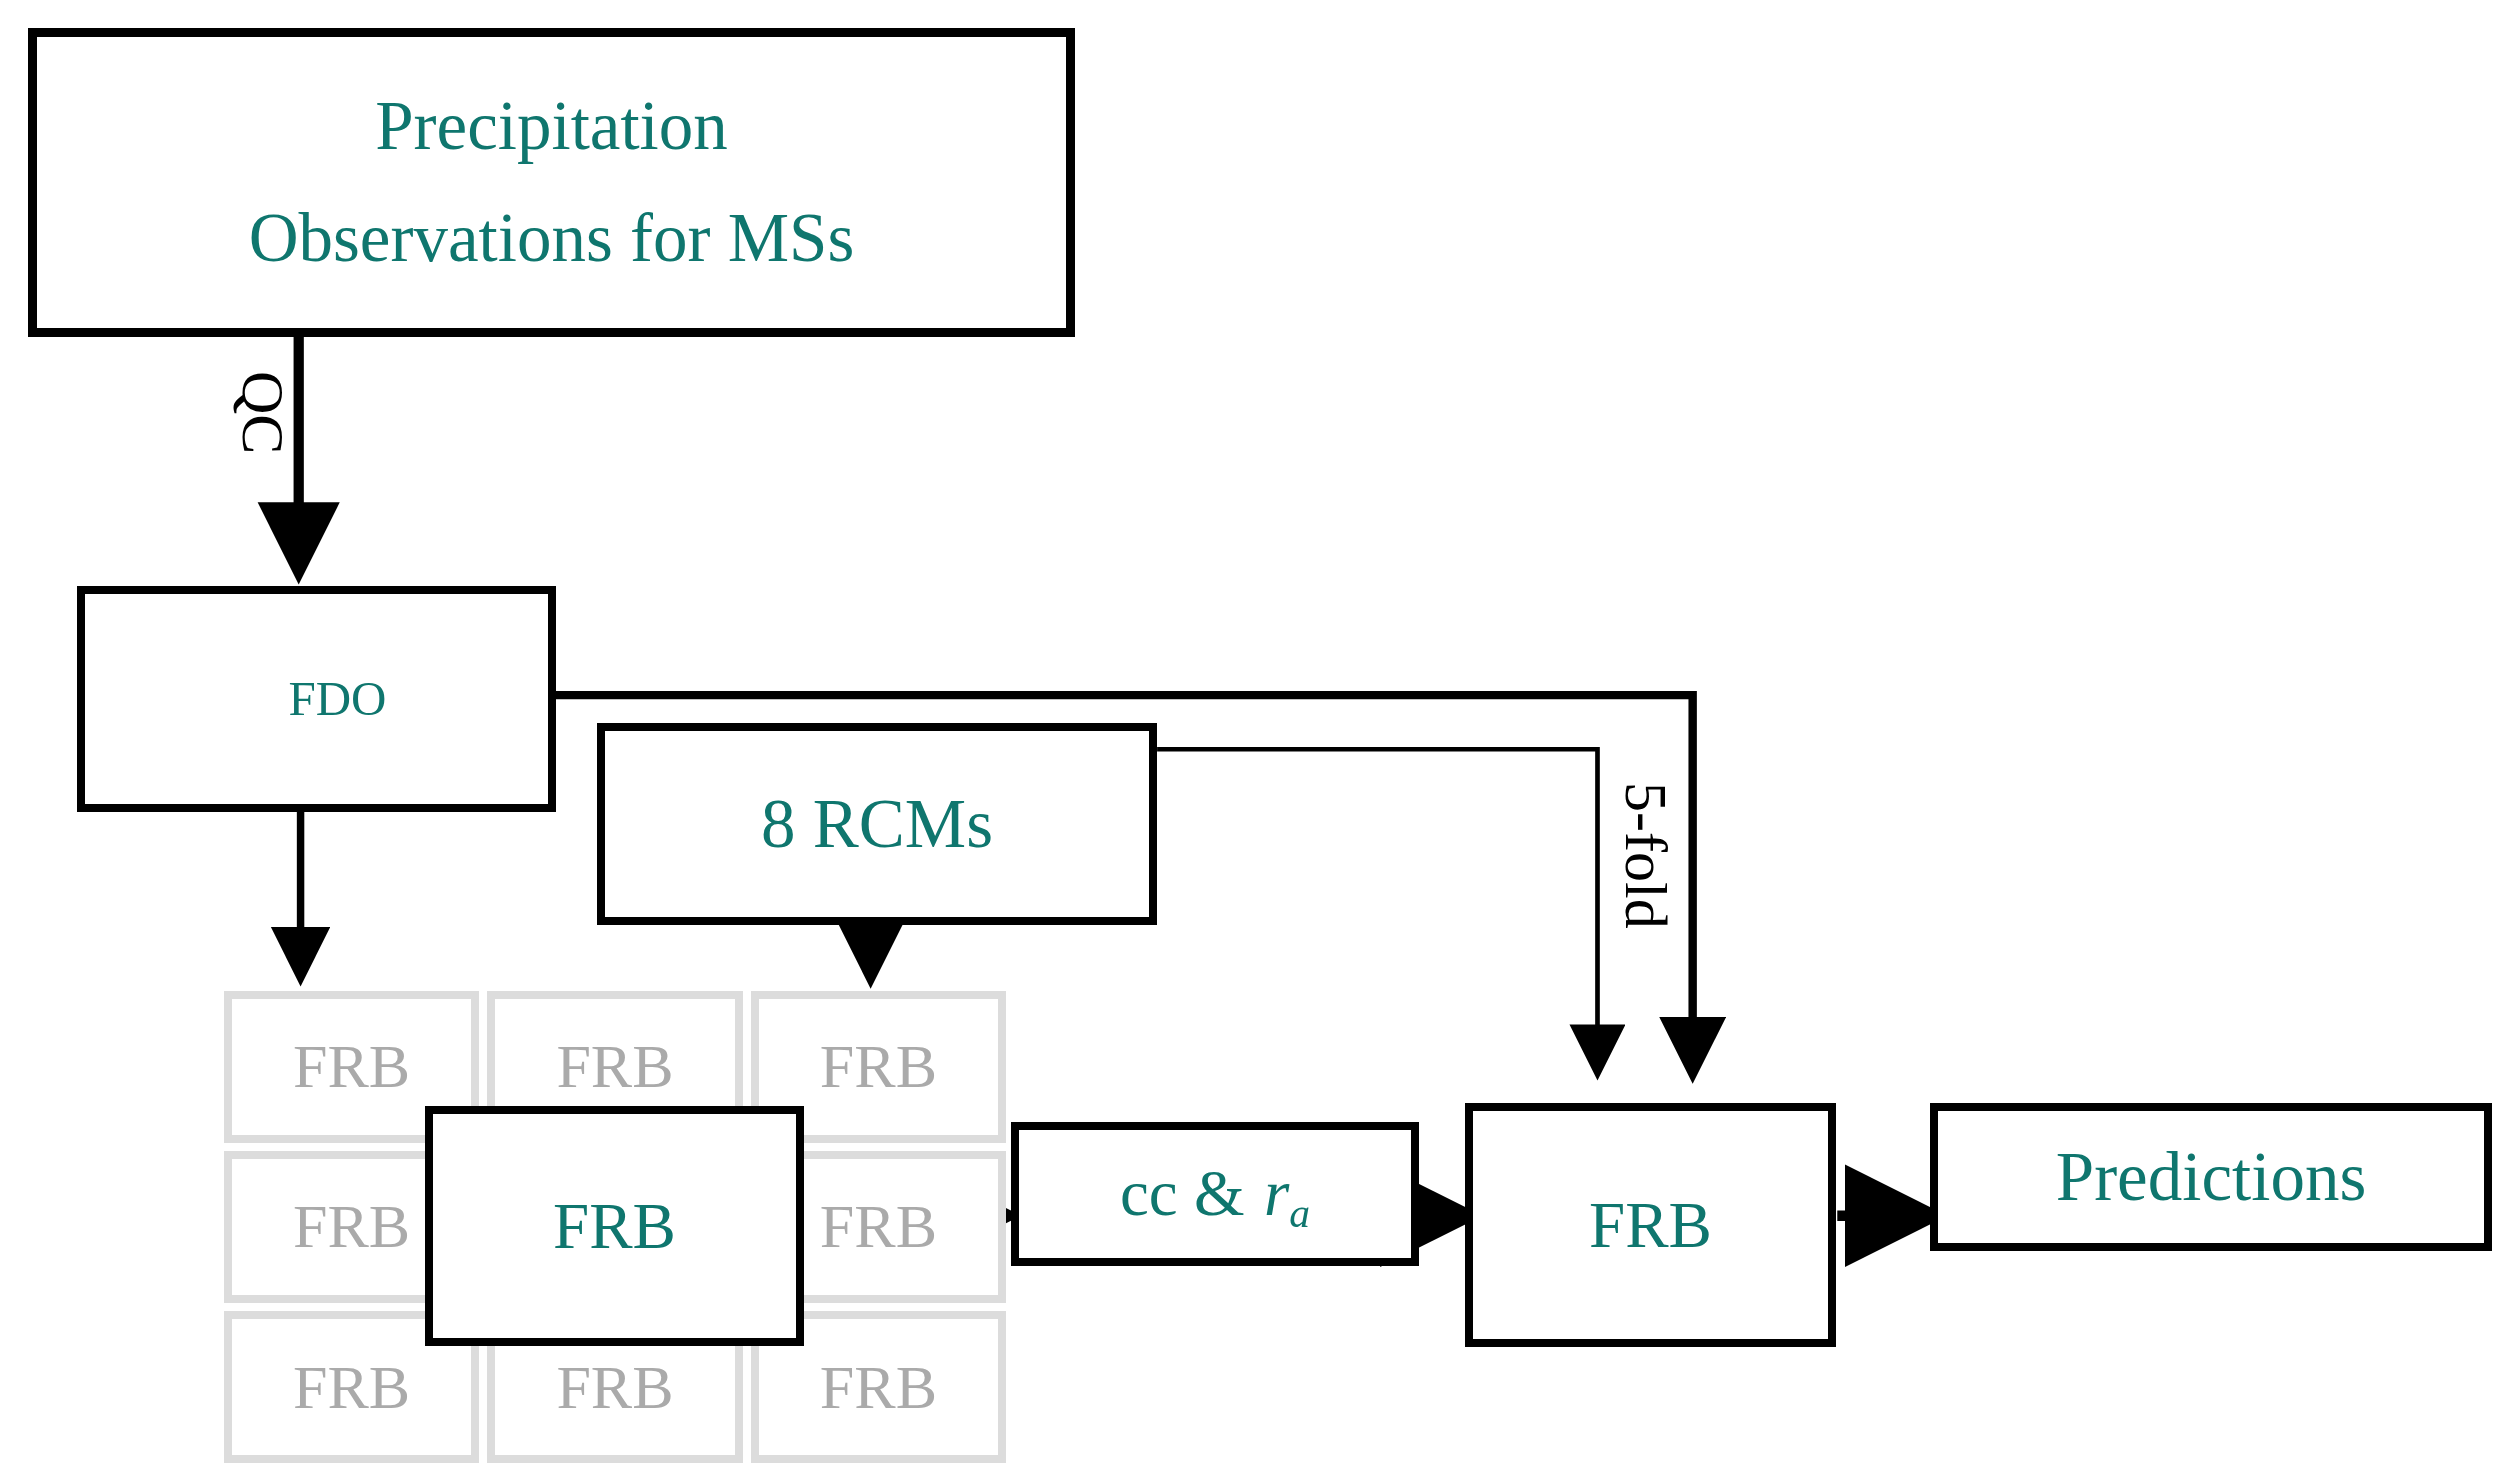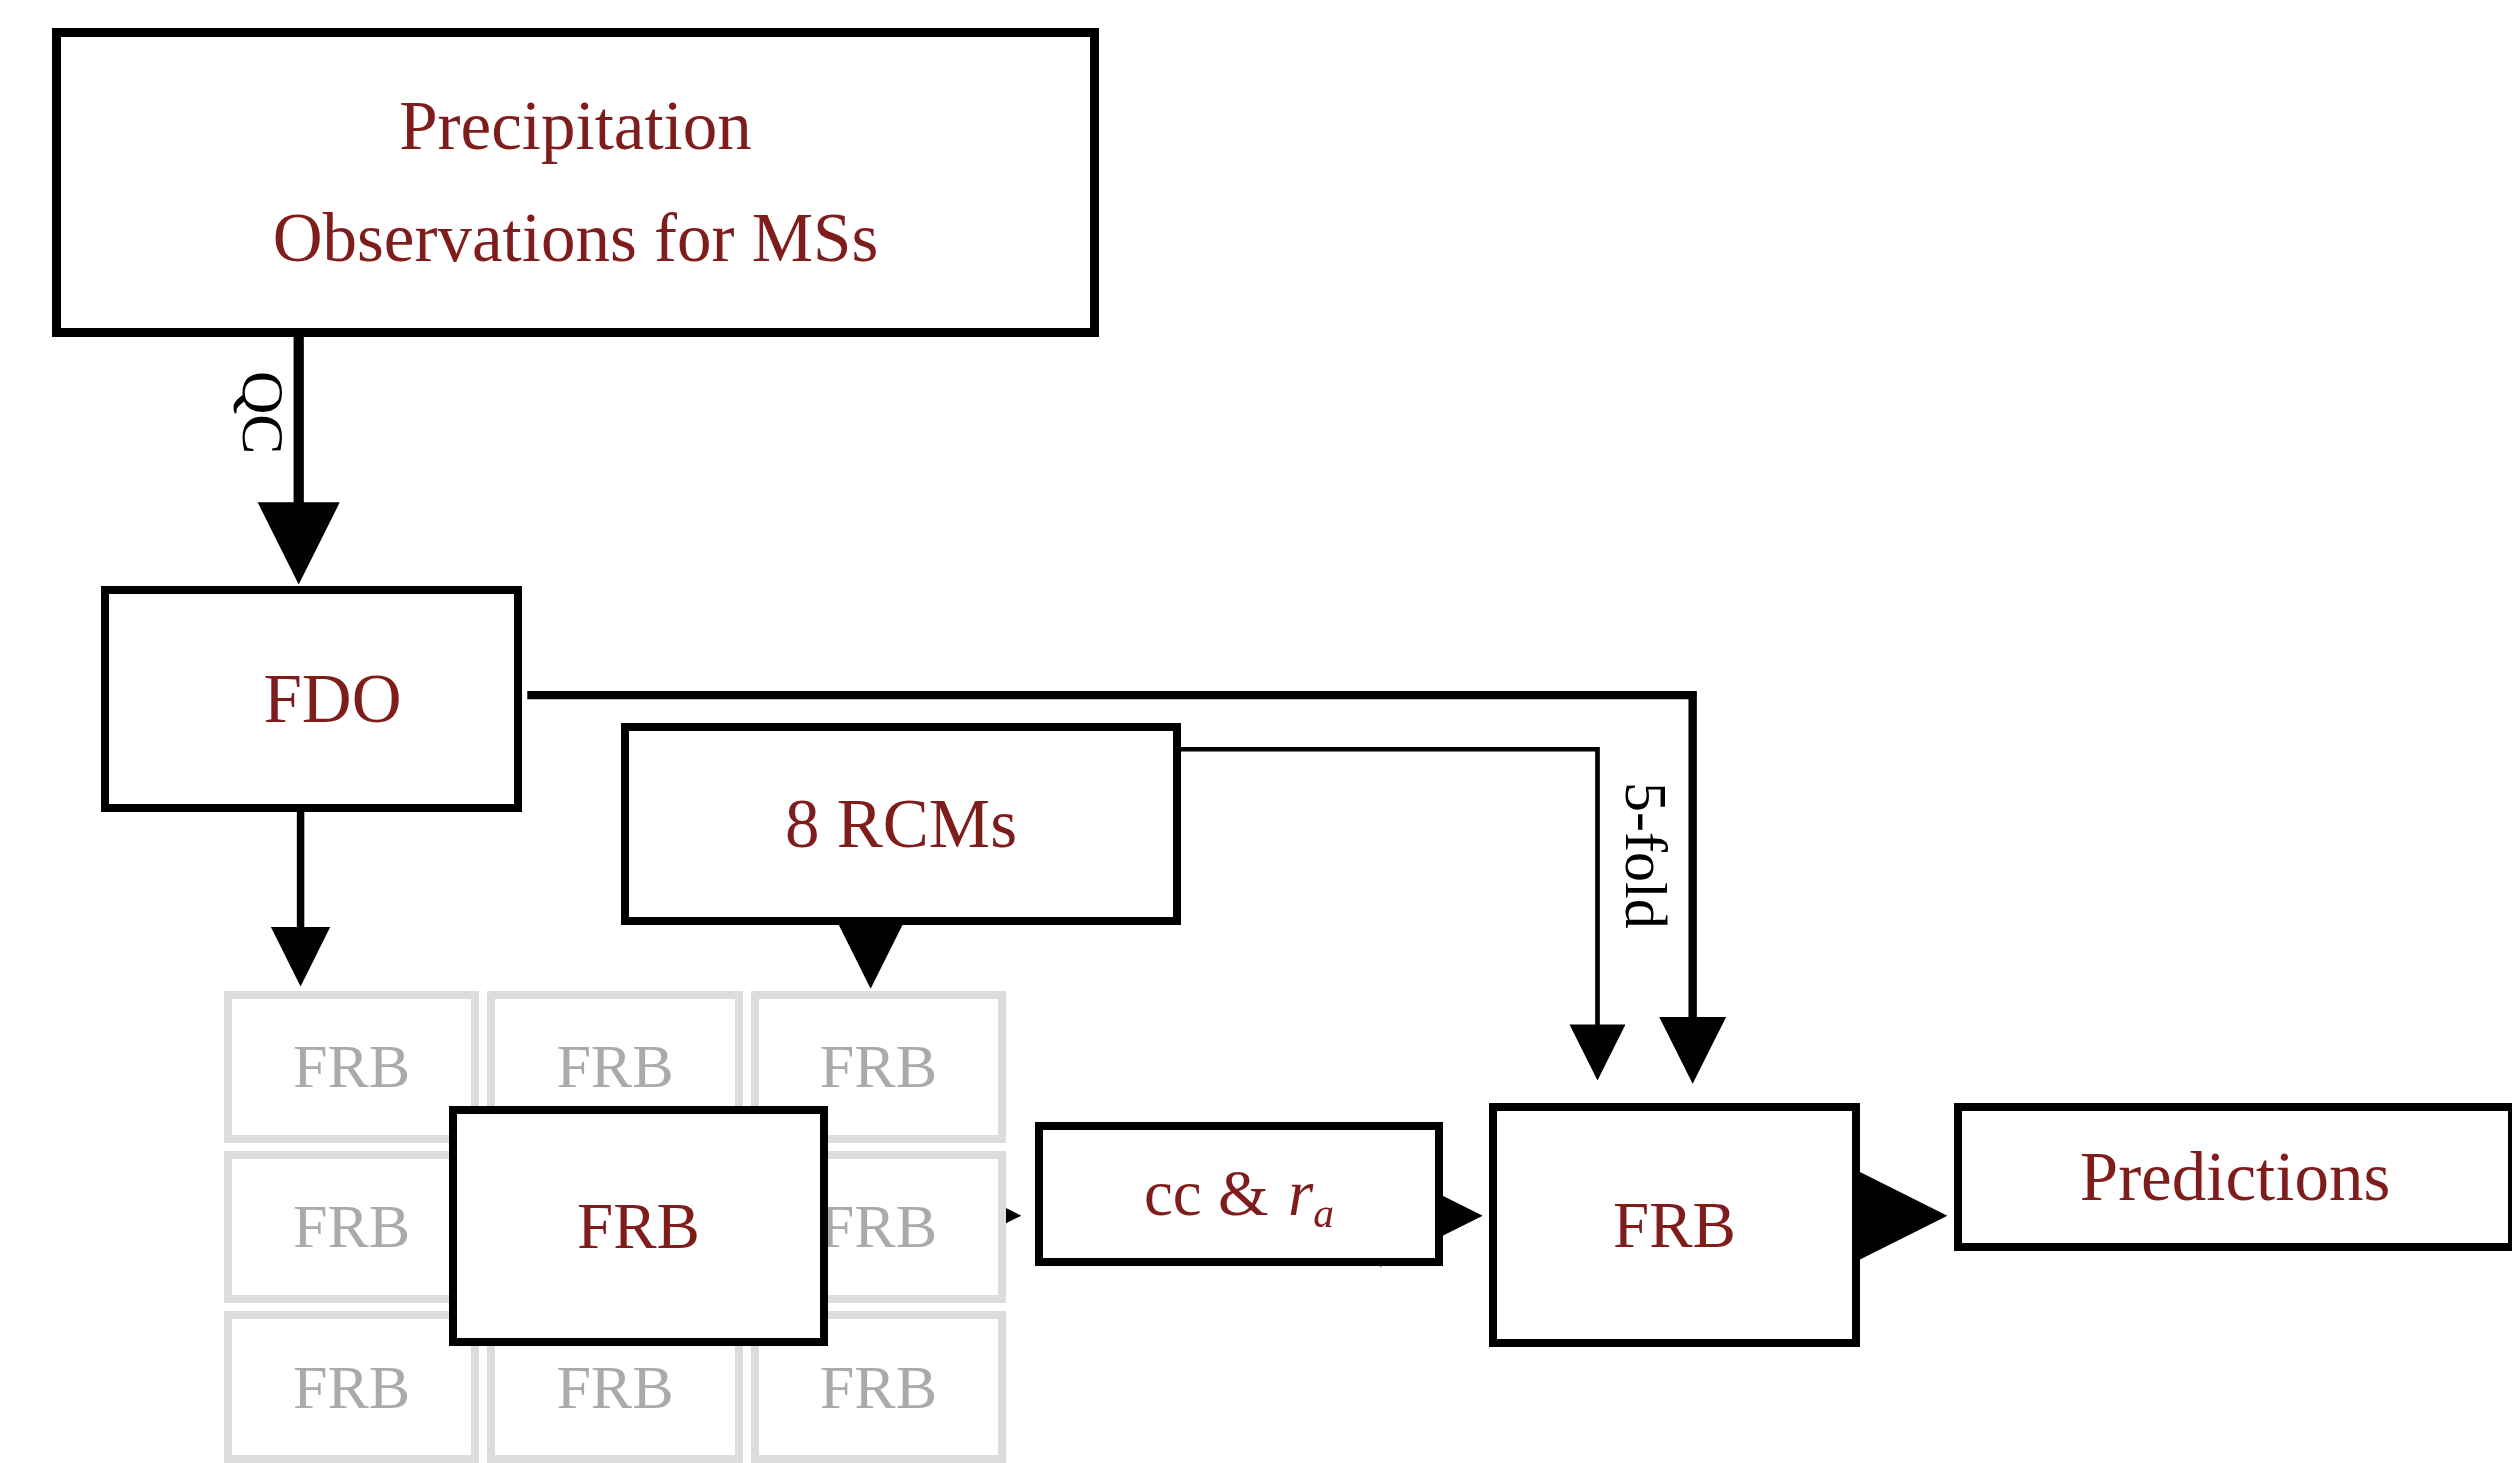--- a/index.html
+++ b/index.html
@@ -26,38 +26,37 @@
   
   .node {
     position: absolute;
     box-sizing: border-box;
     background: #ffffff;
     border: 8.4px solid #000000;
     display: flex;
     align-items: center;
     justify-content: center;
     text-align: center;
-    color: #7f1d1d;
+    color: #0f766e;
     line-height: 1.55;
     z-index: 5;
-    margin-left: 24px;
   }
   .node-label { display: block; }
 
   #node-precipitation {
     left: 28px; top: 28px; width: 1047px; height: 309px;
     font-size: 69px;
     flex-direction: column;
     border-width: 9.3px;
   }
   #node-precipitation .node-label { line-height: 1.62; }
 
   #node-fdo {
-    left: 77px; top: 586px; width: 421px; height: 226px;
-    font-size: 69px;
+    left: 77px; top: 586px; width: 479px; height: 226px;
+    font-size: 49px;
     padding-left: 42px;
   }
 
   #node-rcms {
     left: 597px; top: 723px; width: 560px; height: 202px;
     font-size: 69px;
   }
 
   #node-frb-main {
     left: 425px; top: 1106px; width: 379px; height: 240px;

